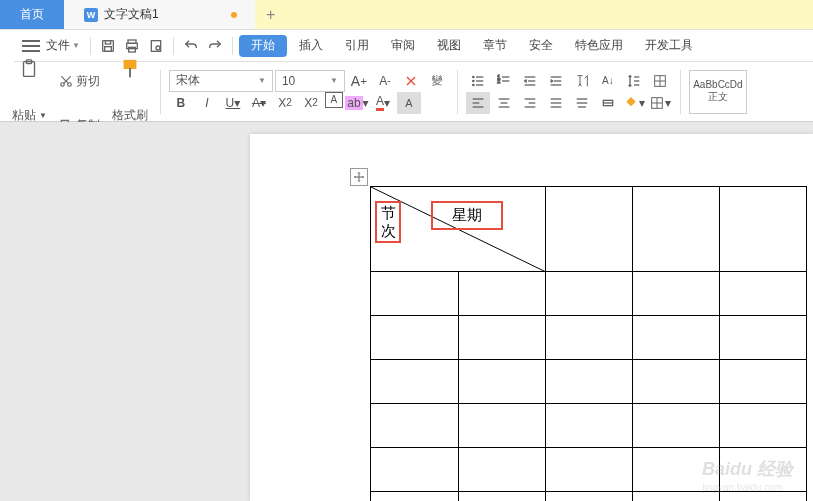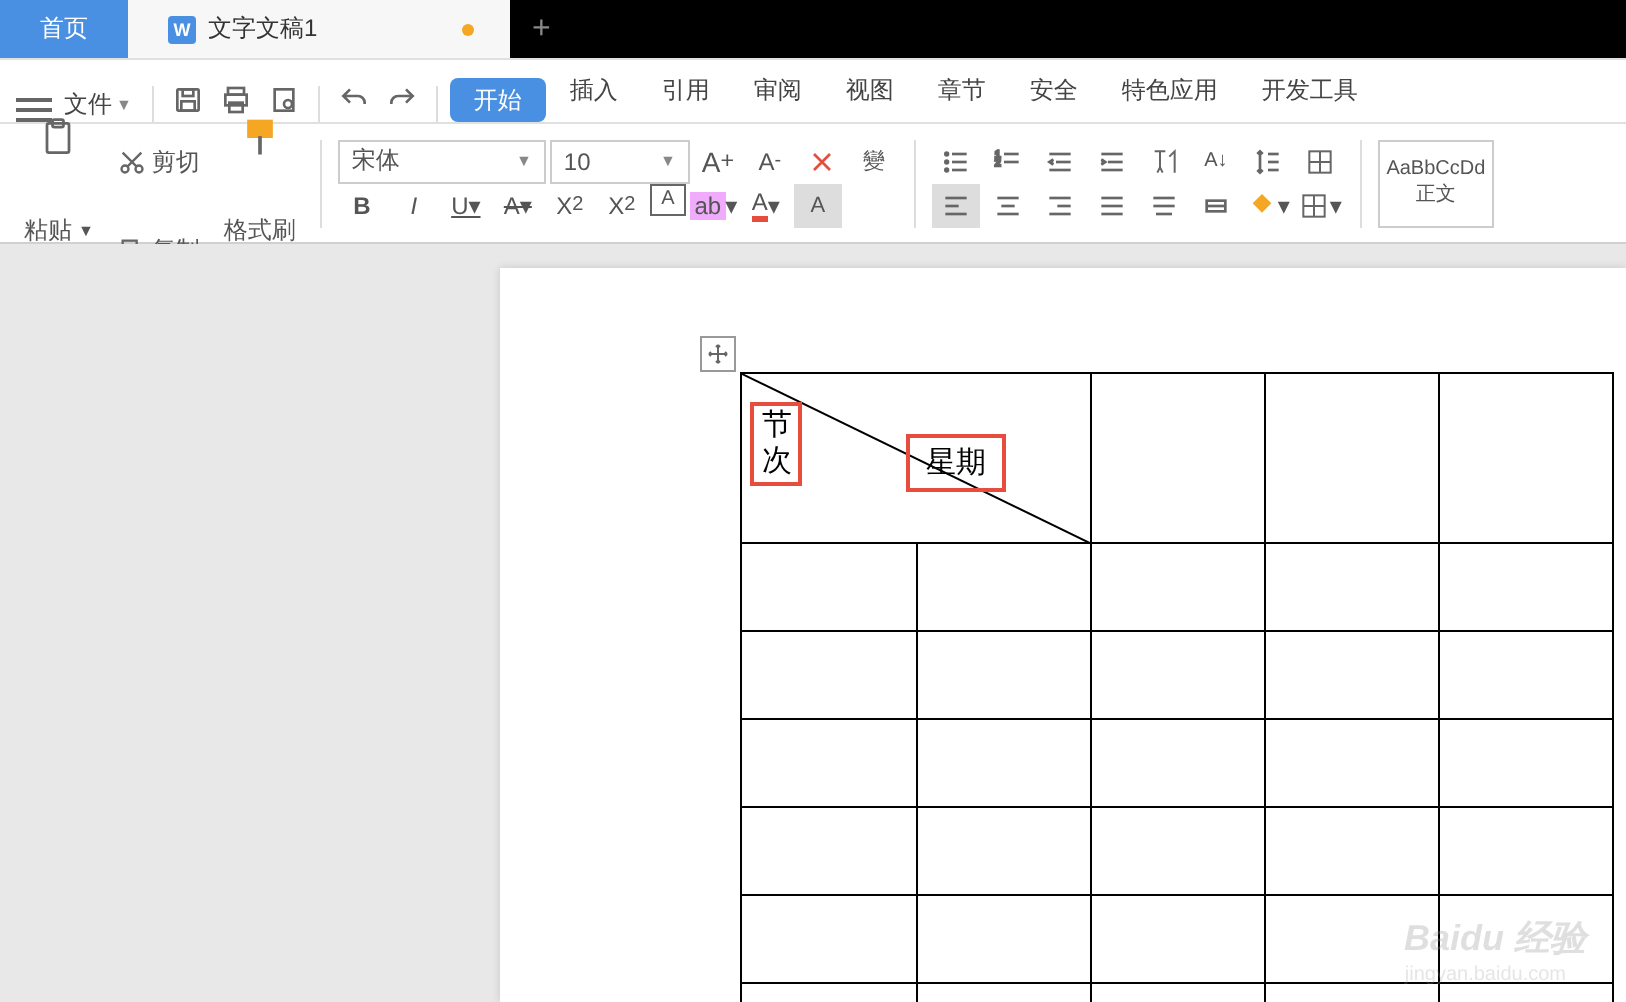--- a/index.html
+++ b/index.html
@@ -1,24 +1,24 @@
 <!DOCTYPE html>
 <html><head>
 <meta charset="utf-8">
 <style>
 *{margin:0;padding:0;box-sizing:border-box;font-family:"Microsoft YaHei",Arial,sans-serif;}
 body{width:813px;height:501px;overflow:hidden;background:#fff;}
-.tabbar{height:30px;background:#000000;display:flex;align-items:stretch;border-bottom:1px solid #e0e0e0;}
+.tabbar{height:30px;background:#fef9c3;display:flex;align-items:stretch;border-bottom:1px solid #e0e0e0;}
 .tab{display:flex;align-items:center;padding:0 20px;font-size:12px;color:#333;position:relative;}
 .tab.home{background:#4a90e2;color:#fff;}
 .tab.doc{background:#f7f7f7;display:flex;gap:6px;}
 .docicon{width:14px;height:14px;background:#4a90e2;border-radius:2px;display:flex;align-items:center;justify-content:center;color:#fff;font-size:9px;font-weight:bold;}
 .dirty{position:absolute;right:18px;width:6px;height:6px;border-radius:50%;background:#f5a623;}
 .newtab{width:32px;display:flex;align-items:center;justify-content:center;color:#888;font-size:16px;}
-.menubar{height:32px;display:flex;align-items:flex-end;padding:0 8px;gap:2px;border-bottom:1px solid #e0e0e0;font-size:12px;color:#444;}
+.menubar{height:32px;display:flex;align-items:center;padding:0 8px;gap:2px;border-bottom:1px solid #e0e0e0;font-size:12px;color:#444;margin-left:14px;}
 .hamb{width:18px;display:flex;flex-direction:column;gap:3px;}
 .hamb span{height:2px;background:#666;}
 .mfile{padding:0 4px;display:flex;align-items:center;gap:2px;}
 .mfile .dd{font-size:8px;color:#888;}
 .msep{width:1px;height:18px;background:#ddd;margin:0 4px;}
 .qbtn{width:22px;height:22px;display:flex;align-items:center;justify-content:center;color:#666;cursor:pointer;}
 .qbtn svg{width:16px;height:16px;}
 .mtab{padding:0 10px;height:100%;display:flex;align-items:center;cursor:pointer;}
 .mtab.active{background:#4a90e2;color:#fff;border-radius:4px;height:22px;padding:0 12px;}
 .ribbon{height:60px;border-bottom:1px solid #d0d0d0;display:flex;align-items:center;padding:0 8px;gap:4px;font-size:12px;color:#555;}
@@ -35,21 +35,21 @@
 .workspace{display:flex;height:379px;background:#e8e8e8;}
 .leftpane{width:240px;background:#e8e8e8;}
 .docarea{flex:1;background:#fff;position:relative;margin-top:12px;margin-left:10px;box-shadow:0 0 4px rgba(0,0,0,0.15);}
 .movehandle{position:absolute;left:100px;top:34px;width:18px;height:18px;border:1px solid #999;background:#fff;display:flex;align-items:center;justify-content:center;}
 .movehandle svg{width:12px;height:12px;}
 .tbl{position:absolute;left:120px;top:52px;border-collapse:collapse;}
 .tbl td{border:1px solid #000;width:87px;height:44px;}
 .tbl td.header{height:85px;position:relative;width:175px;border-radius:20px;}
 .diag{position:absolute;inset:0;}
 .lbl1{position:absolute;left:4px;top:14px;border:2px solid #e74c3c;padding:1px 4px;font-size:15px;line-height:1.2;writing-mode:horizontal-tb;width:26px;}
-.lbl2{position:absolute;right:42px;top:14px;border:2px solid #e74c3c;padding:3px 8px;font-size:15px;margin-top:16px;}
+.lbl2{position:absolute;right:42px;top:14px;border:2px solid #e74c3c;padding:3px 19px;font-size:15px;}
 .watermark{position:absolute;right:20px;bottom:20px;opacity:0.3;font-size:18px;color:#999;font-style:italic;font-weight:bold;}
 .wmsub{position:absolute;right:30px;bottom:8px;opacity:0.25;font-size:10px;color:#999;}
 </style>
 </head>
 <body>
 
 <div class="tabbar">
   <div class="tab home">首页</div>
   <div class="tab doc">
     <span class="docicon">W</span>

